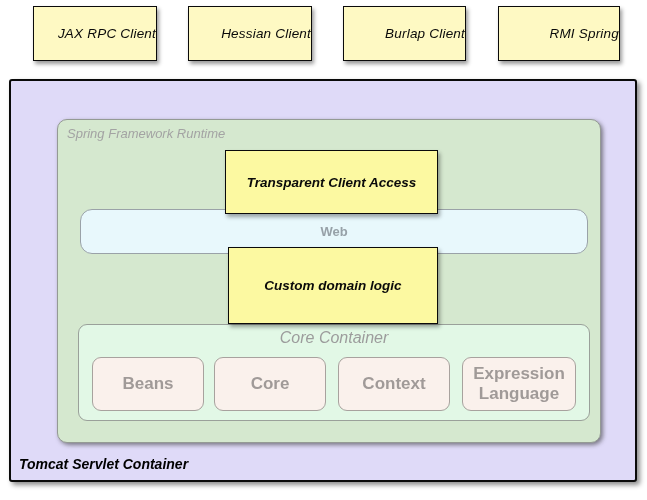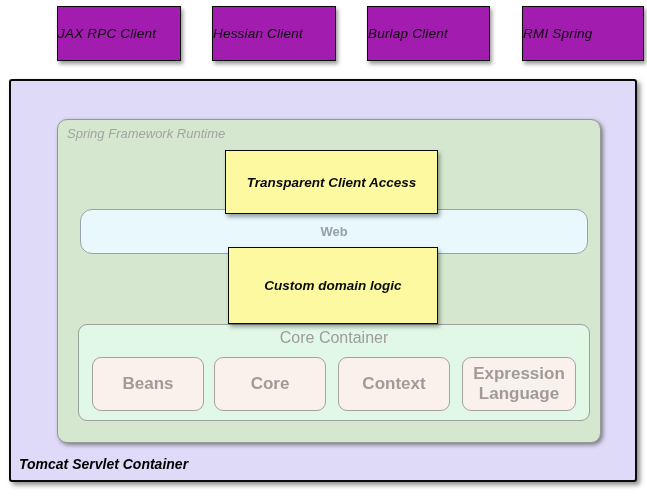--- a/index.html
+++ b/index.html
@@ -6,24 +6,23 @@
   *{box-sizing:border-box;}
   .stage{
     position:relative;width:647px;height:500px;
     font-family:"Liberation Sans","DejaVu Sans",sans-serif;
     background:#ffffff;overflow:hidden;
   }
 
   
   .client-box{
     position:absolute;top:6px;height:55px;width:124px;
-    background:#a21caf;border:1.5px solid #0a0a0a;
-    display:flex;align-items:center;justify-content:flex-start;
+    background:#fef9c3;border:1.5px solid #0a0a0a;
+    display:flex;align-items:center;justify-content:flex-end;
     box-shadow:2px 3px 4px rgba(0,0,0,0.40);
-    margin-left:24px;
   }
   .client-box .lbl{
     font-style:italic;font-size:13.5px;color:#0a0a0a;letter-spacing:.2px;
   }
   .client-jax{left:33px;}
   .client-hessian{left:188px;}
   .client-burlap{left:343px;width:123px;}
   .client-rmi{left:498px;width:122px;}
 
   
@@ -66,21 +65,21 @@
   .remote-access{left:167px;top:30px;width:213px;height:64px;}
   .domain-logic{left:170px;top:127px;width:210px;height:77px;}
 
   
   .core-container{
     position:absolute;left:20px;top:204px;width:512px;height:97px;
     background:#E2F8E6;border:1px solid #9aa09a;border-radius:9px;z-index:1;
   }
   .core-title{
     position:absolute;top:4px;left:0;right:0;text-align:center;
-    font-size:16px;color:#9C9C9C;
+    font-style:italic;font-size:16px;color:#9C9C9C;
   }
   .module{
     position:absolute;top:32px;height:54px;
     background:#FAF1EC;border:1px solid #a8a29e;border-radius:9px;
     display:flex;align-items:center;justify-content:center;
   }
   .module .lbl{
     font-weight:bold;font-size:17px;color:#A09A98;text-align:center;line-height:1.15;
   }
   .mod-beans{left:13px;width:112px;}

